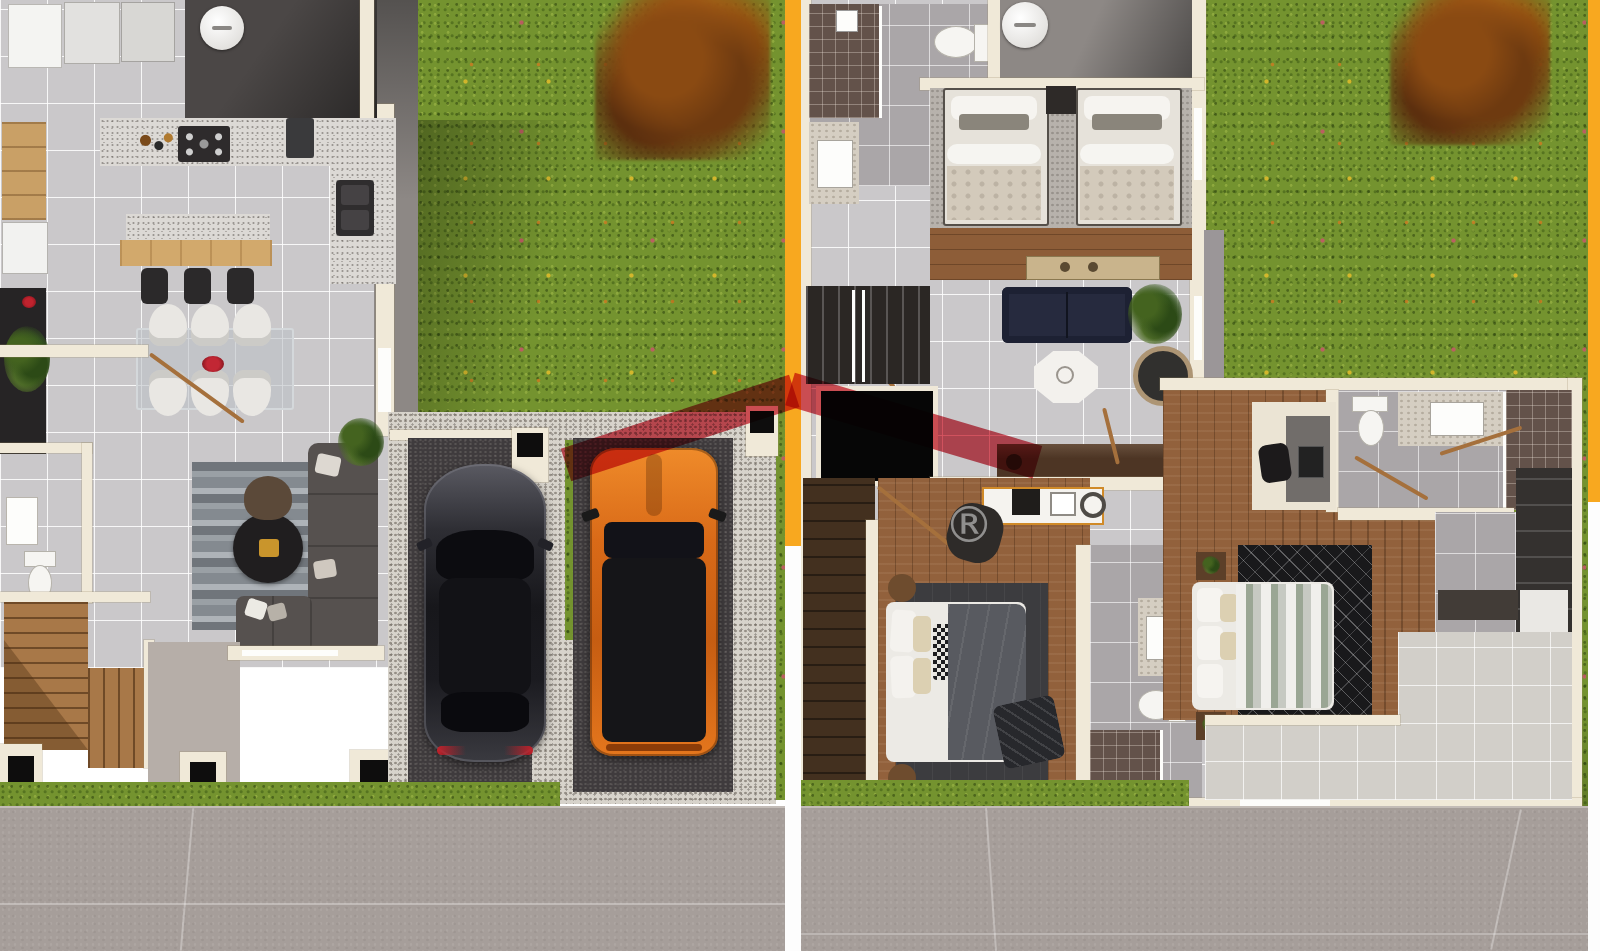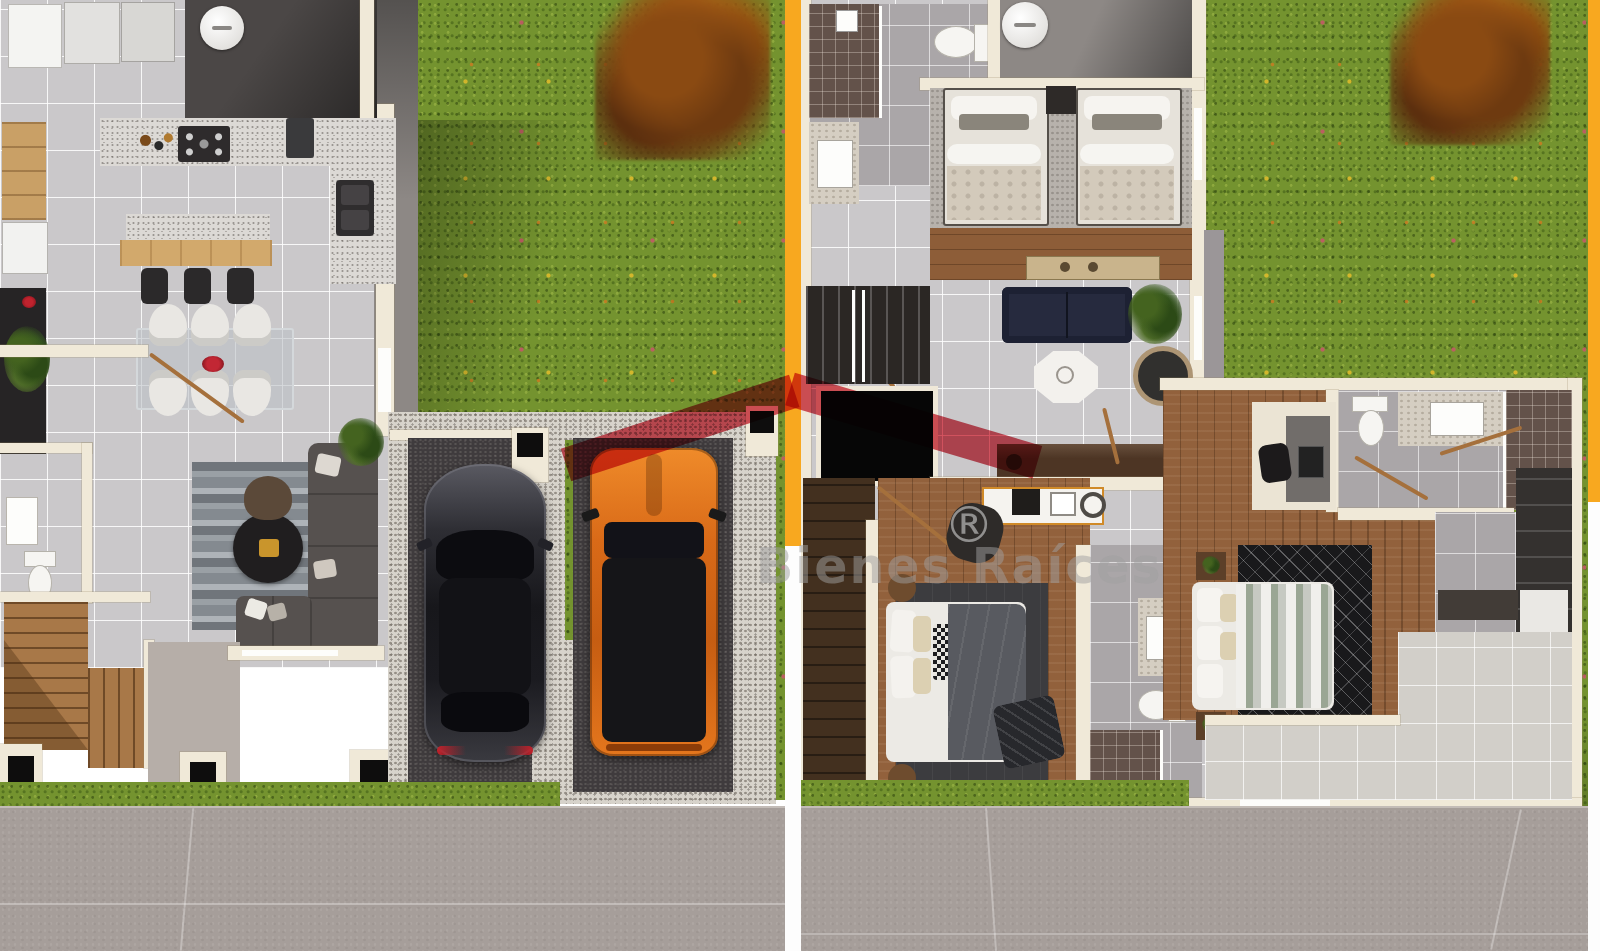--- a/index.html
+++ b/index.html
@@ -371,14 +371,13 @@
   <div class="a" style="left:1505px;top:808px;width:2px;height:143px;background:rgba(255,255,255,.3);transform:rotate(12deg);"></div>
 
   <div class="a" style="left:785px;top:0;width:16px;height:546px;background:#f8a81f;"></div>
   <div class="a" style="left:785px;top:546px;width:16px;height:405px;background:#fdfdfd;"></div>
   <div class="a" style="left:1588px;top:0;width:12px;height:502px;background:#f8a81f;"></div>
   <div class="a" style="left:1588px;top:502px;width:12px;height:449px;background:#fdfdfd;"></div>
 
   <div class="a wm" style="left:566px;top:448px;width:240px;height:34px;background:#cf2e3e;opacity:.82;transform:rotate(-18deg);transform-origin:0 50%;"></div>
   <div class="a wm" style="left:790px;top:372px;width:258px;height:34px;background:#cf2e3e;opacity:.82;transform:rotate(16.5deg);transform-origin:0 50%;"></div>
   <div class="a" style="left:944px;top:500px;font-size:50px;color:rgba(225,225,225,.55);line-height:1;">®</div>
-  <div class="a" style="left:756px;top:542px;font-size:49px;font-weight:700;letter-spacing:2px;line-height:1;color:rgba(160,160,160,.5);filter:blur(.4px);">Bienes Raíces</div>
 </div>
 
 </body></html>

